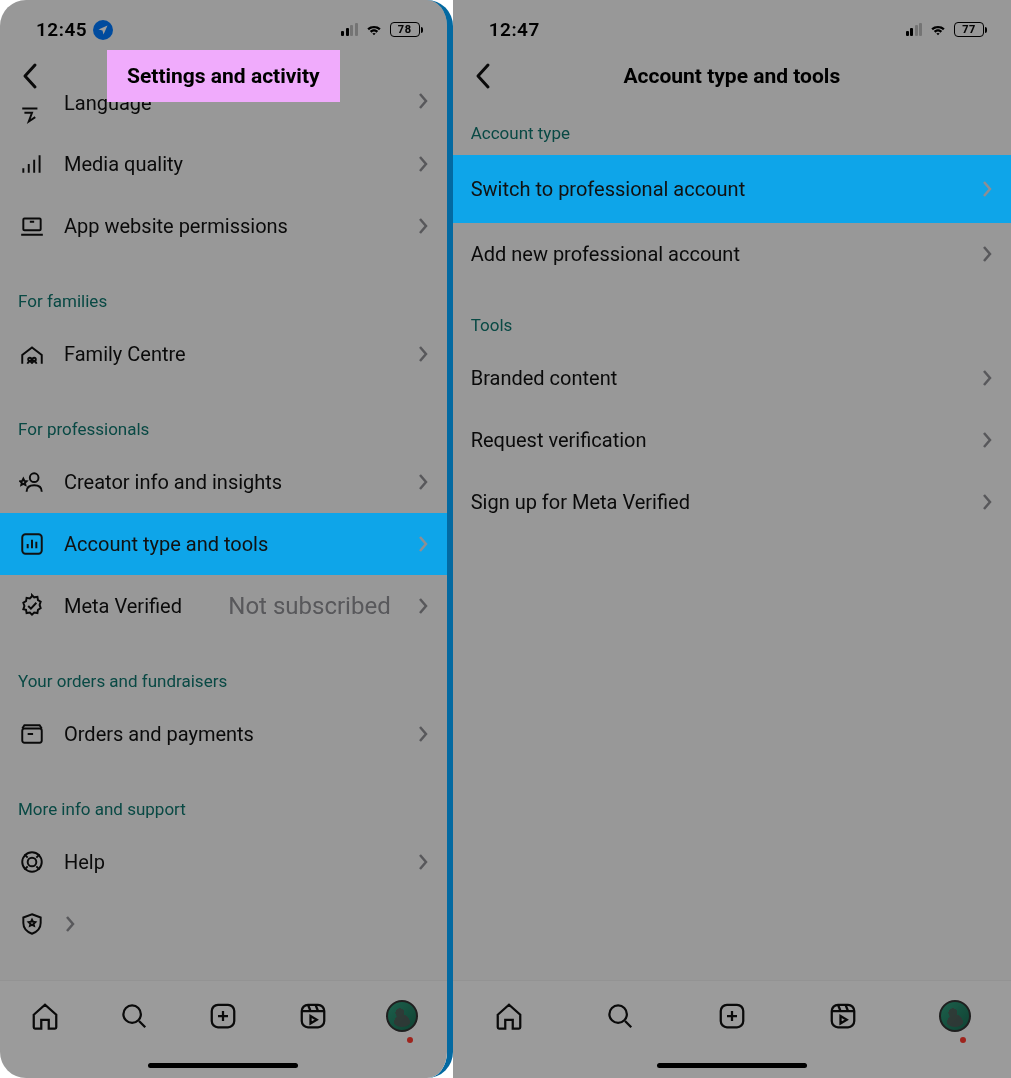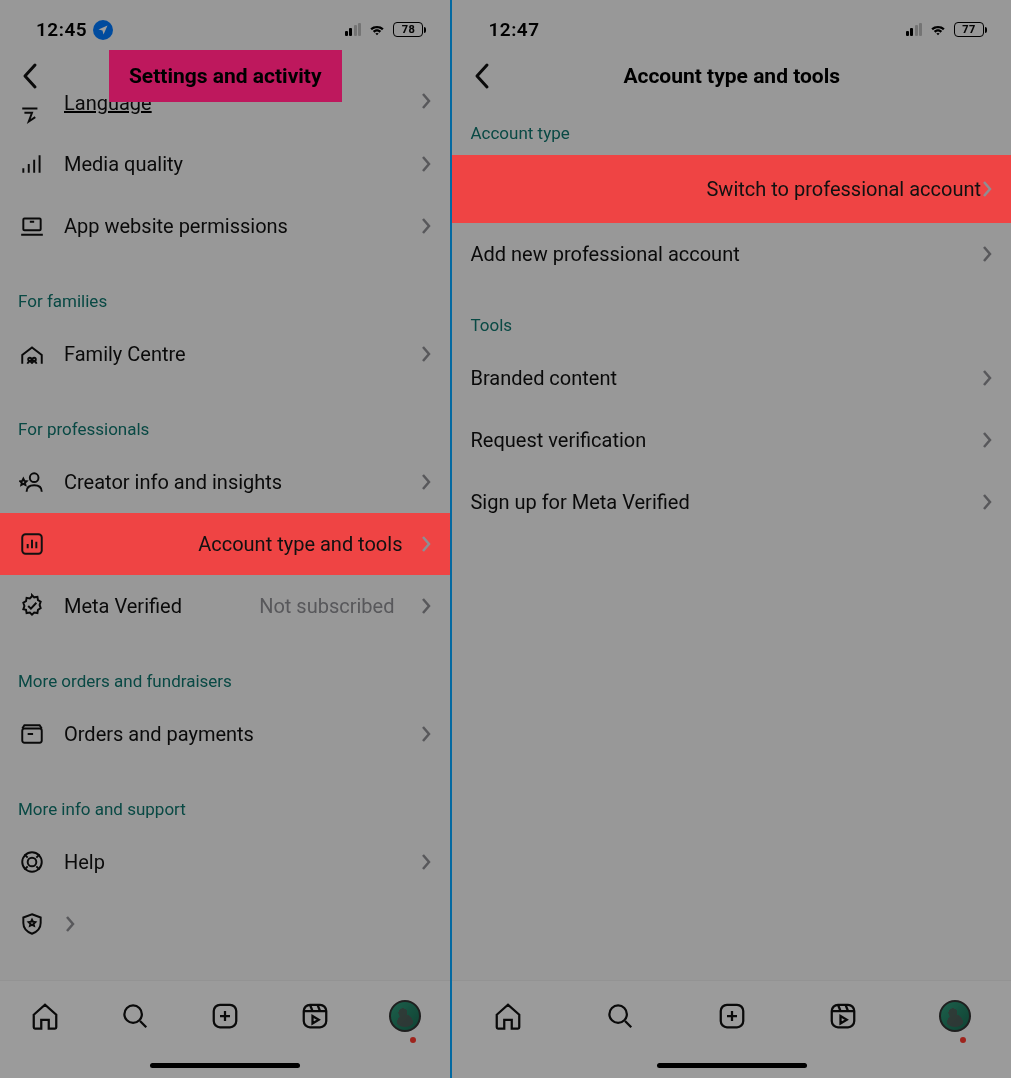--- a/index.html
+++ b/index.html
@@ -1,53 +1,53 @@
 <!DOCTYPE html>
 <html><head>
 <meta charset="utf-8">
 <style>
   * { margin:0; padding:0; box-sizing:border-box; font-family:-apple-system,BlinkMacSystemFont,"Segoe UI",Roboto,Helvetica,Arial,sans-serif; -webkit-font-smoothing:antialiased; }
   body { background:#fff; width:1011px; height:1078px; overflow:hidden; display:flex; }
   .phone { position:relative; width:498px; height:1078px; background:#f6f6f6; overflow:hidden; }
-  #phone-left { border-right:2px solid #0369a1; }
+  #phone-left { border-right:6px solid #0369a1;border-radius:26px; }
   #phone-right { width:615px; }
   .dimmer { position:absolute; inset:0; background:rgba(0,0,0,0.38); pointer-events:none; z-index:50; }
 
   
   .statusbar { display:flex; align-items:center; justify-content:space-between; padding:18px 24px 10px 36px; font-size:19px; font-weight:600; letter-spacing:0.5px; }
   .status-left { display:flex; align-items:center; gap:6px; }
   .status-right { display:flex; align-items:center; gap:6px; }
   .location-icon { width:20px; height:20px; background:#007aff; border-radius:50%; display:flex; align-items:center; justify-content:center; }
   .location-icon svg { width:12px; height:12px; fill:#fff; }
   .battery { display:flex; align-items:center; }
   .battery-body { position:relative; width:30px; height:15px; border:1.5px solid #000; border-radius:4px; padding:4px; }
   .battery-fill { height:100%; background:#000; border-radius:2px; }
   .battery-tip { width:2px; height:6px; background:#000; border-radius:0 2px 2px 0; margin-left:1px; }
   .battery-text { position:absolute; left:0; right:0; top:0; bottom:0; display:flex; align-items:center; justify-content:center; font-size:11px; font-weight:700; color:#fff; mix-blend-mode:difference; }
 
   
   .page-header { position:relative; display:flex; align-items:center; justify-content:center; height:50px; }
   .back { position:absolute; left:10px; top:50%; transform:translateY(-50%); width:40px; height:40px; display:flex; align-items:center; justify-content:center; }
   .page-title { font-size:21px; font-weight:700; }
-  .highlight-title { position:relative; z-index:100; background:#be185d; padding:14px 20px; }
+  .highlight-title { position:relative; z-index:100; background:#f0abfc; padding:14px 20px; }
 
   
   .list { }
   .section-header { font-size:17px; color:#0f766e; padding:22px 18px 12px 18px; font-weight:400; }
   .row { display:flex; align-items:center; padding:0 18px; min-height:62px; gap:18px; }
   .row-icon { width:28px; height:28px; display:flex; align-items:center; justify-content:center; flex-shrink:0; }
   .row-icon svg { width:26px; height:26px; stroke:#111; stroke-width:1.8; fill:none; }
   .row-label { flex:1; font-size:20px; color:#111; font-weight:400; }
-  .row-value { font-size:20px; color:#8e8e93; margin-right:8px; }
+  .row-value { font-size:24px; color:#8e8e93; margin-right:8px; }
   .chevron { width:12px; height:20px; display:flex; align-items:center; justify-content:center; color:#8e8e93; flex-shrink:0; }
   .chevron svg { width:10px; height:18px; stroke:#8e8e93; stroke-width:2.5; fill:none; }
-  .row.highlight { position:relative; z-index:100; background:#ef4444;text-align:right; }
+  .row.highlight { position:relative; z-index:100; background:#0ea5e9; }
   .row.noicon { gap:0; }
   .row.noicon .row-label { padding-left:0; }
-  .partial-row { min-height:32px; align-items:flex-start; padding-top:0;text-decoration:underline; }
+  .partial-row { min-height:32px; align-items:flex-start; padding-top:0; }
   .partial-row .row-label, .partial-row .chevron { margin-top:-10px; }
 
   
   .tabbar { position:absolute; bottom:0; left:0; right:0; height:98px; background:#fafafa; display:flex; align-items:flex-start; justify-content:space-around; padding-top:18px; border-top:1px solid rgba(0,0,0,0.05); }
   .tab { width:34px; height:34px; display:flex; align-items:center; justify-content:center; position:relative; }
   .tab svg { width:30px; height:30px; stroke:#111; stroke-width:1.8; fill:none; }
   .avatar-tab { width:32px; height:32px; border-radius:50%; background:linear-gradient(135deg,#2e9b7b,#1a6a52); border:2px solid #333; position:relative; overflow:hidden; }
   .avatar-tab::after{ content:""; position:absolute; inset:3px; background:radial-gradient(circle at 40% 35%, #555 22%, transparent 23%), radial-gradient(circle at 50% 78%, #555 38%, transparent 39%); border-radius:50%; opacity:.8;}
   .notif-dot { position:absolute; width:6px; height:6px; background:#ff3b30; border-radius:50%; bottom:-10px; right:6px; }
   .home-indicator { position:absolute; bottom:10px; left:50%; transform:translateX(-50%); width:150px; height:5px; background:#000; border-radius:3px; }
@@ -203,21 +203,21 @@
       <span class="row-label">Meta Verified</span>
       <span class="row-value">Not subscribed</span>
       <span class="chevron">
           <svg viewBox="0 0 10 18">
             <path d="M2 2l6 7-6 7"></path>
           </svg>
         </span>
     </div>
 
     <div class="group-sep"></div>
-    <div class="section-header">More orders and fundraisers</div>
+    <div class="section-header">Your orders and fundraisers</div>
     <div class="row">
       <span class="row-icon">
           <svg viewBox="0 0 24 24">
             <rect x="3" y="7" width="18" height="13" rx="2"></rect>
             <path d="M3 7l2-3h14l2 3M8 12h5"></path>
           </svg>
         </span>
       <span class="row-label">Orders and payments</span>
       <span class="chevron">
           <svg viewBox="0 0 10 18">

